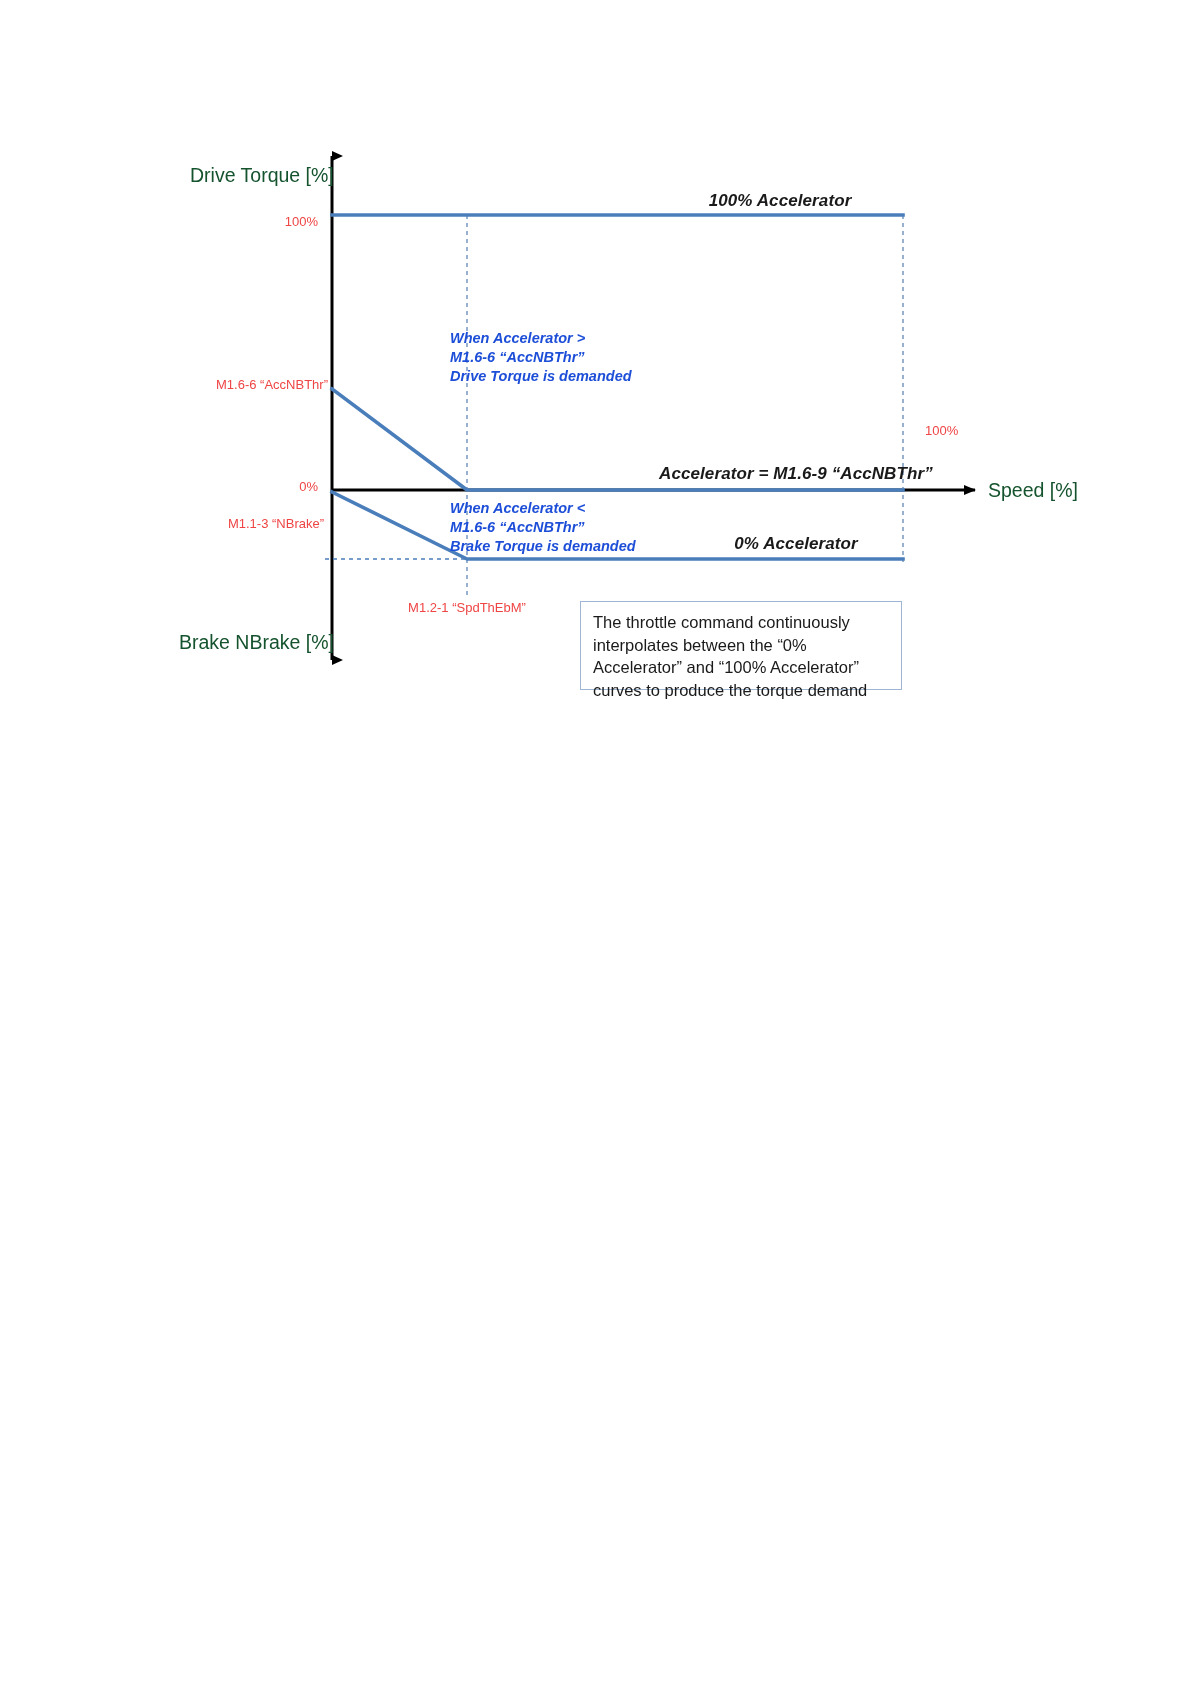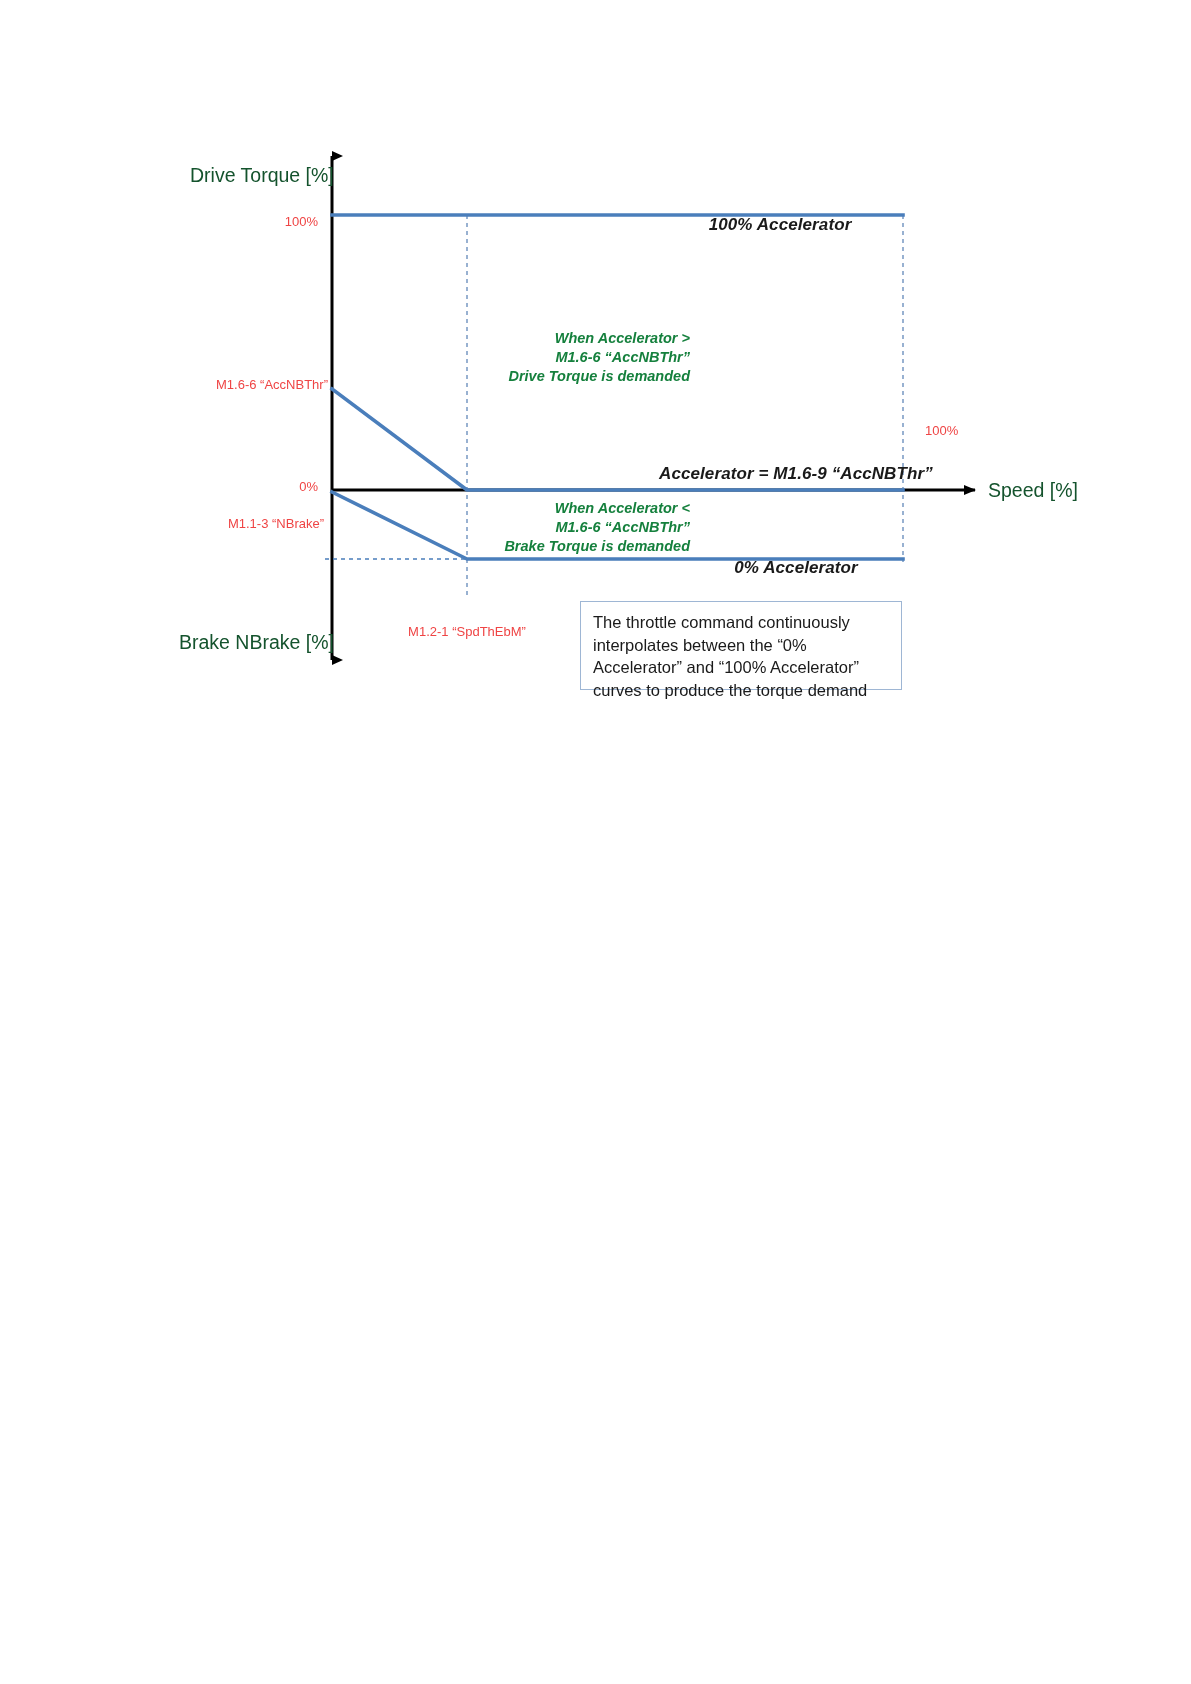--- a/index.html
+++ b/index.html
@@ -54,39 +54,39 @@
     font-style: italic;
     font-weight: bold;
     color: #1a1a1a;
     letter-spacing: 0.1px;
   }
 
   .lbl-note {
     font-size: 14.5px;
     font-style: italic;
     font-weight: bold;
-    color: #15803d;
-    text-align: right;
+    color: #1d4ed8;
+    text-align: left;
     line-height: 1.32;
   }
 
   .text-box {
     position: absolute;
     box-sizing: border-box;
     border: 1px solid #9eb6d4;
     background: #ffffff;
     padding: 9px 11px 8px 12px;
     font-size: 16.5px;
     line-height: 1.37;
     color: #1a1a1a;
     font-family: "Liberation Sans", sans-serif;
   }
 
   .right-align { text-align: right; }
-  .center-align { text-align: center; margin-top: 24px; }
+  .center-align { text-align: center; }
 </style>
 </head>
 <body>
 
 <div id="diagram-root">
 
   <svg class="svg-layer" viewBox="0 0 1191 1684" width="1191" height="1684" xmlns="http://www.w3.org/2000/svg">
 
     <defs>
       <marker id="arrow-up" markerWidth="10" markerHeight="12" refX="5" refY="11" orient="auto" markerUnits="userSpaceOnUse">

